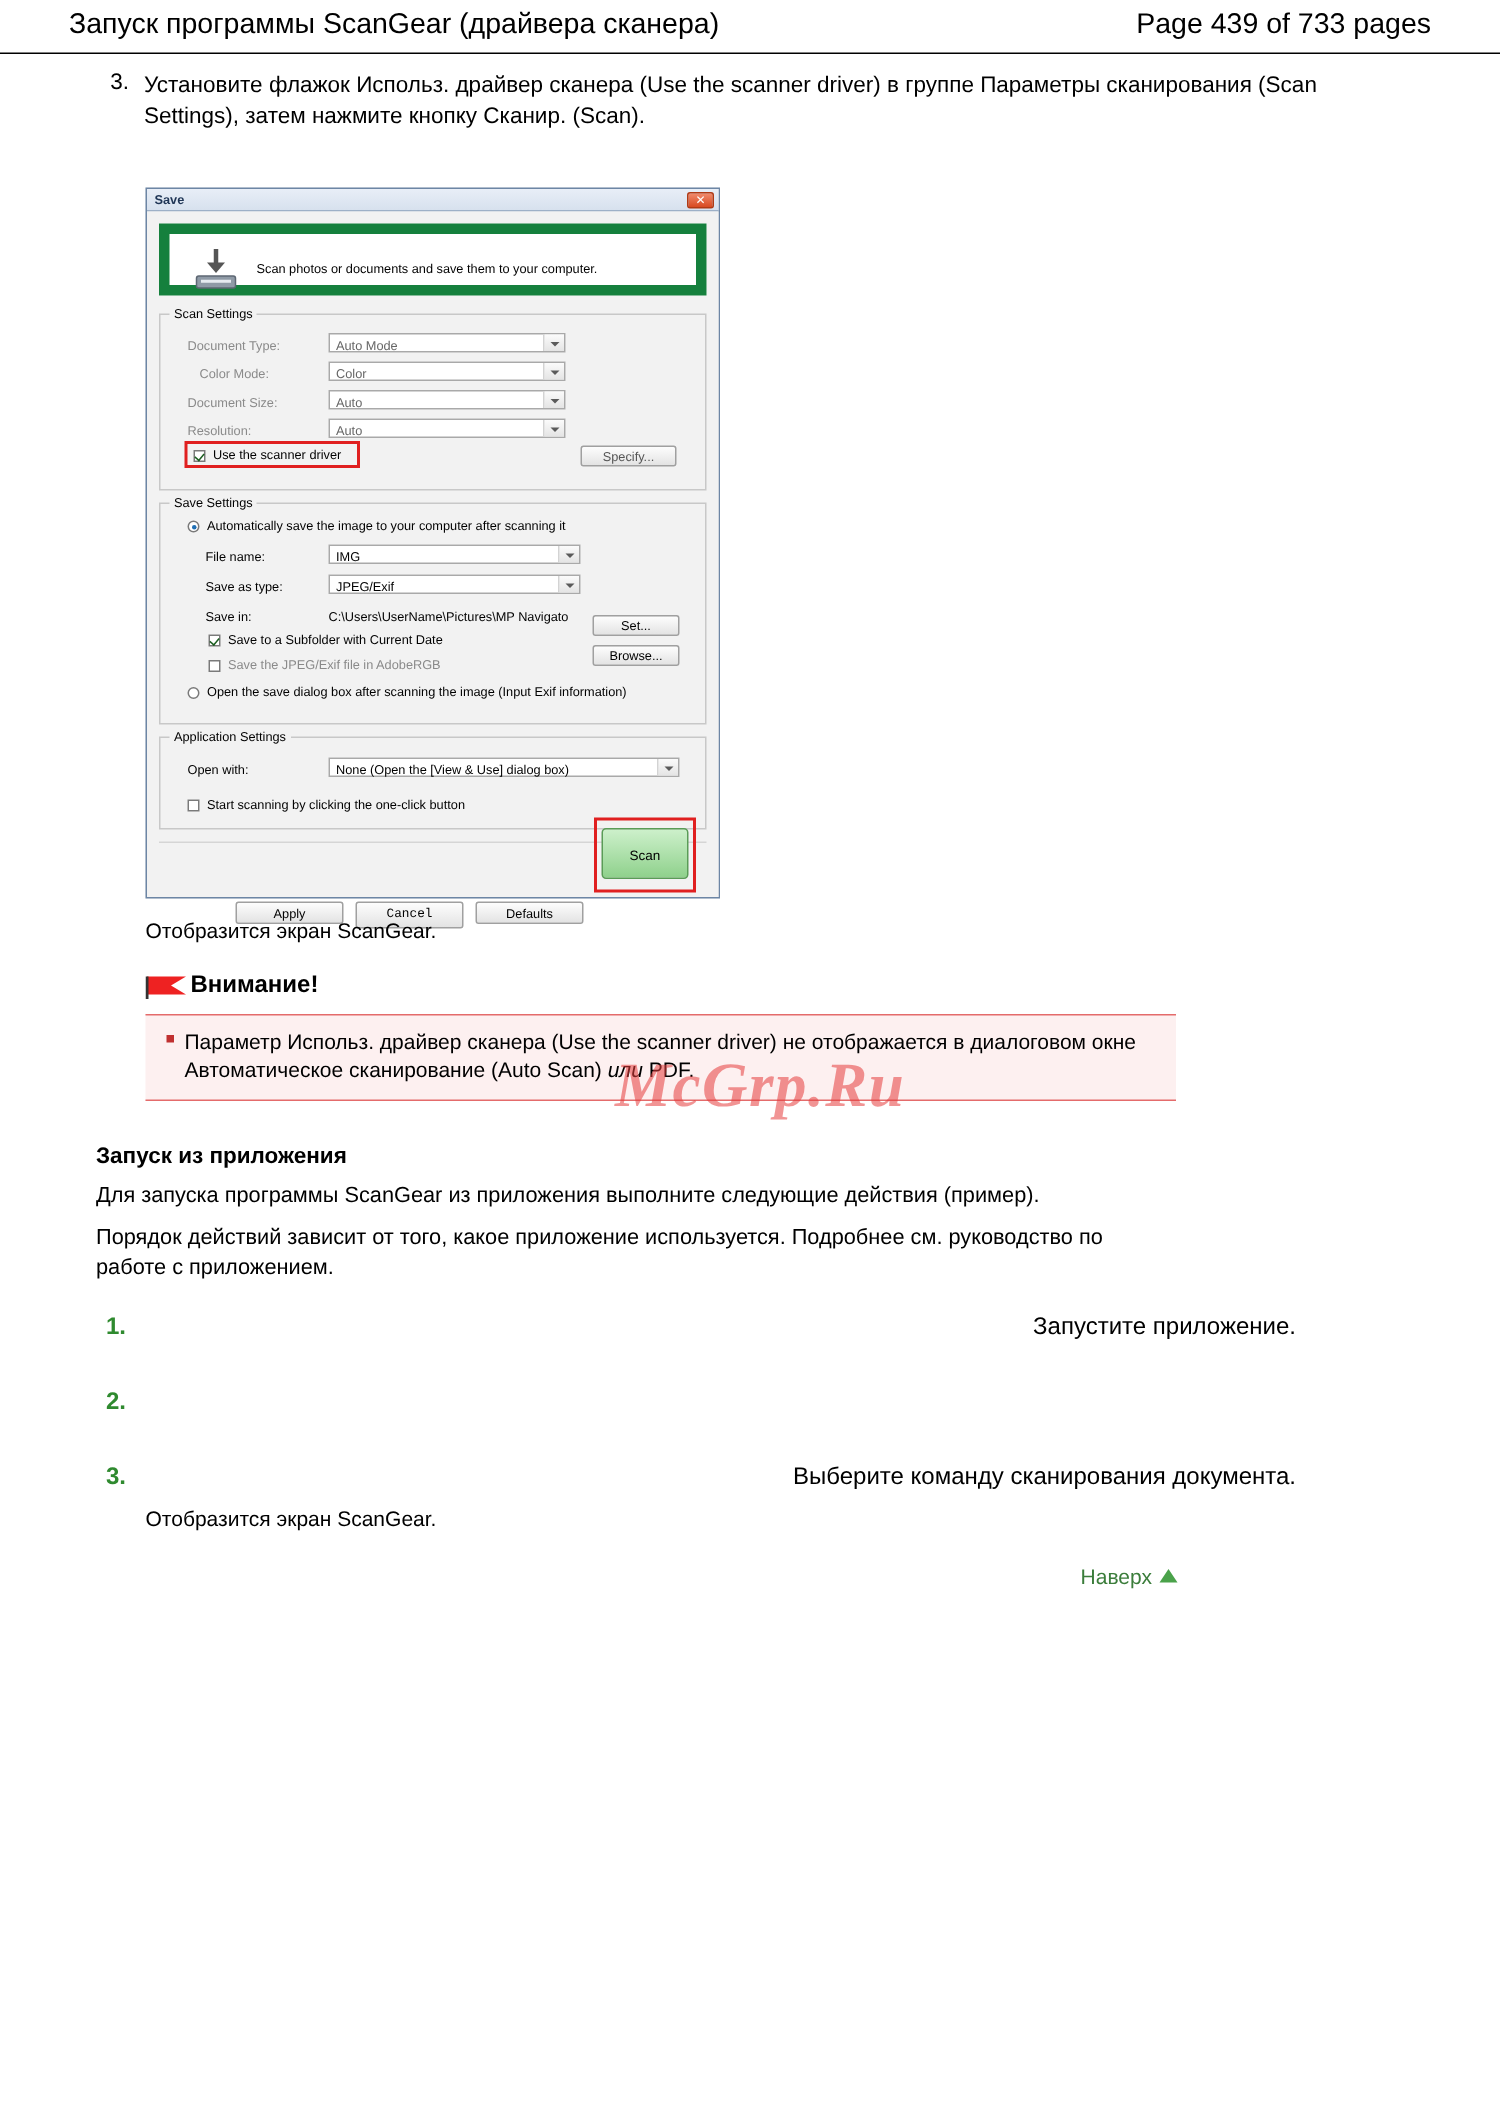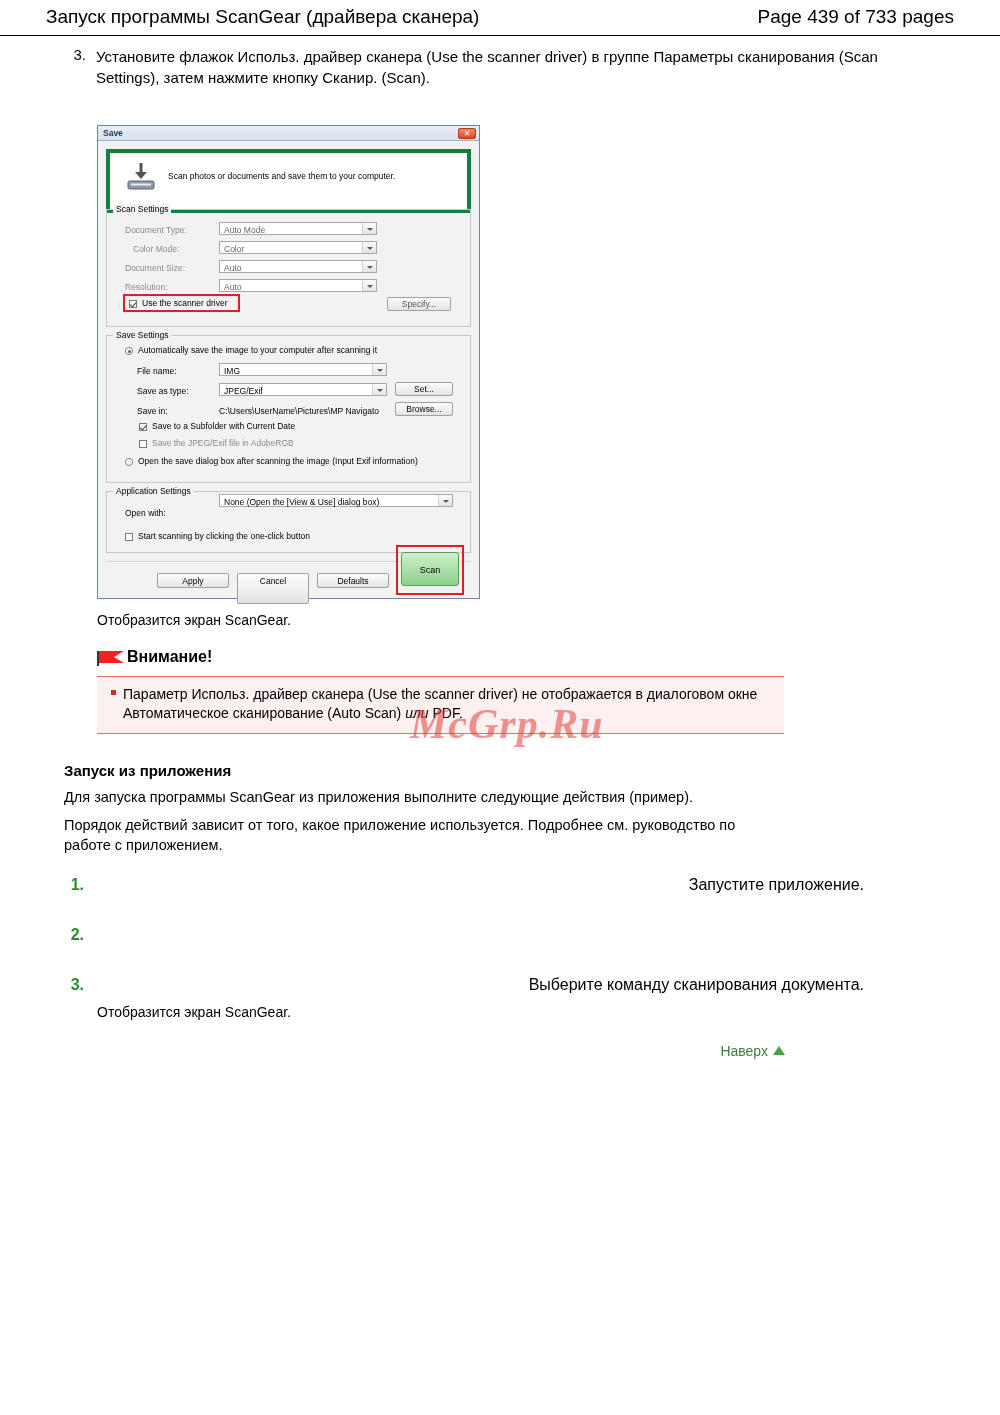--- a/index.html
+++ b/index.html
@@ -106,23 +106,23 @@
     box-sizing: border-box;
   }
   .dlg-body {
     position: absolute;
     left: 0; top: 15px; right: 0; bottom: 0;
     background: #f2f2f2;
   }
   .dlg-banner {
     position: absolute;
     left: 8px; top: 8px; right: 8px;
-    height: 64px;
+    height: 48px;
     background: #ffffff;
-    border: 4px solid #15803d;
+    border: 7px solid #15803d;
     box-sizing: border-box;
   }
   .dlg-banner .bnr-text {
     position: absolute;
     left: 58px;
     top: 18px;
     font-size: 8.5px;
   }
   .scanner-icon {
     position: absolute;
@@ -187,21 +187,21 @@
     height: 14px;
     background: linear-gradient(to bottom,#fdfdfd,#e3e3e3);
     border: 1px solid #a0a0a0;
     border-radius: 2px;
     font-size: 8.5px;
     text-align: center;
     line-height: 13px;
     box-sizing: border-box;
     color: #555;
   }
-  .btn.enabled { color: #000; }
+  .btn.enabled { color: #000; margin-top: 28px; }
   .chk {
     position: absolute;
     width: 8px;
     height: 8px;
     border: 1px solid #7a7a7a;
     background: #fff;
     box-sizing: border-box;
   }
   .chk.checked:after {
     content: "";
@@ -496,33 +496,33 @@
       <div class="chk-lbl" style="left:45px; top:102px; color:#8a8a8a;">Save the JPEG/Exif file in AdobeRGB</div>
 
       <div class="radio" style="left:18px; top:122px;"></div>
       <div class="chk-lbl" style="left:31px; top:120px;">Open the save dialog box after scanning the image (Input Exif information)</div>
     </div>
 
     <div class="group" style="left:8px; top:350px; right:8px; height:62px;padding-left:19px;">
       <div class="glabel">Application Settings</div>
 
       <div class="row-label enabled" style="left:18px; top:16px;">Open with:</div>
-      <div class="combo enabled" style="left:112px; top:2px; width:234px;">
+      <div class="combo enabled" style="left:112px; top:13px; width:234px;">
         <span class="cval">None (Open the [View &amp; Use] dialog box)</span>
         <span class="arrow"></span>
       </div>
 
       <div class="chk" style="left:18px; top:41px;"></div>
       <div class="chk-lbl" style="left:31px; top:39px;">Start scanning by clicking the one-click button</div>
     </div>
 
     <div class="sep-line" style="left:8px; top:420px; right:8px;"></div>
 
     <div class="btn enabled" style="left:59px; top:432px; width:72px; height:15px; line-height:14px;">Apply</div>
-    <div class="btn enabled" style="left:139px; top:432px; width:72px; height:31px; line-height:14px;">Cancel</div>
+    <div class="btn enabled" style="left:139px; top:432px; width:72px; height:18px; line-height:14px;font-family:Liberation Mono, monospace;">Cancel</div>
     <div class="btn enabled" style="left:219px; top:432px; width:72px; height:15px; line-height:14px;">Defaults</div>
 
     <div class="highlight-box" style="left:298px; top:404px; width:68px; height:50px;"></div>
     <div class="scan-btn" style="left:303px; top:411px; width:58px; height:34px; line-height:34px;">Scan</div>
   </div>
 </div>
 
 <div class="after-shot">Отобразится экран ScanGear.</div>
 
 <div class="warn-wrap">

